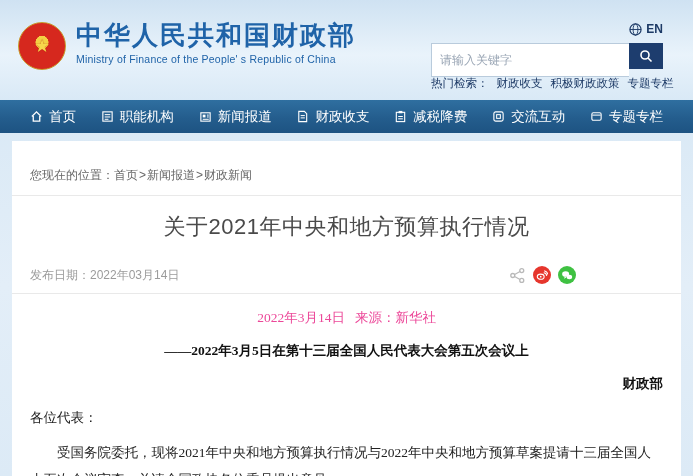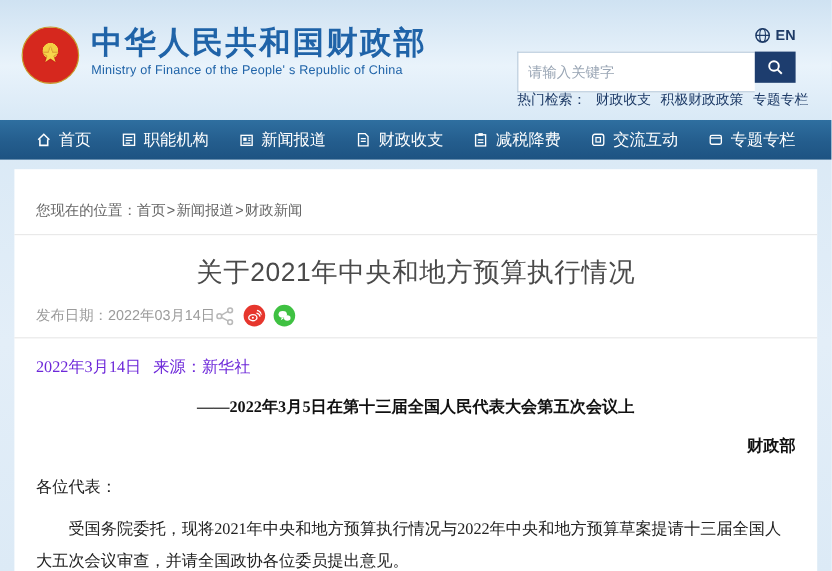--- a/index.html
+++ b/index.html
@@ -45,34 +45,34 @@
 
   
   .content-panel { position:absolute; top:141px; left:12px; right:12px; bottom:0; background:#ffffff; }
   .breadcrumb { padding:26px 18px 11px; font-size:12px; color:#666; border-bottom:1px solid #e9e9e9; }
   .breadcrumb a { color:#666; text-decoration:none; cursor:pointer; }
   .crumb-sep { margin:0 1px; }
 
   .article-title { margin-top:14px; text-align:center; font-size:22px; font-weight:500;
     color:#4a4a4a; line-height:33px; letter-spacing:.5px; }
 
-  .date-row { display:flex; align-items:center; 
-    margin-top:11px; padding:0 10px 9px 18px; border-bottom:1px solid #e9e9e9; }
+  .date-row { display:flex; align-items:center; justify-content:space-between;
+    margin-top:23px; padding:0 10px 9px 18px; border-bottom:1px solid #e9e9e9; }
   .publish-date { font-size:12px; color:#9b9b9b; }
   .share-box { display:flex; align-items:center; gap:7px; margin-right:95px; }
   .round-icon { width:18px; height:18px; border-radius:50%; display:flex; align-items:center;
     justify-content:center; cursor:pointer; }
   .weibo { background:#e6362d; }
   .wechat { background:#3fc142; }
   .share-glyph { cursor:pointer; display:flex; }
 
   
   .article-body { font-family:"Liberation Serif","DejaVu Serif",serif; font-size:13.5px;
     color:#222; padding:0 18px; }
-  .meta-line { text-align:left; margin-top:15px; color:#6d28d9; }
+  .meta-line { text-align:center; margin-top:15px; color:#ec4899; }
   .meta-line .sp { display:inline-block; width:10px; }
   .subtitle-line { text-align:center; margin-top:15px; font-weight:bold; color:#111; }
   .author-line { text-align:right; margin-top:15px; font-weight:bold; color:#111; }
   .salutation { margin-top:16px; }
   .paragraph { margin-top:12px; text-indent:2em; line-height:27px; }
 </style>
 </head>
 <body>
 
 <div class="page">

